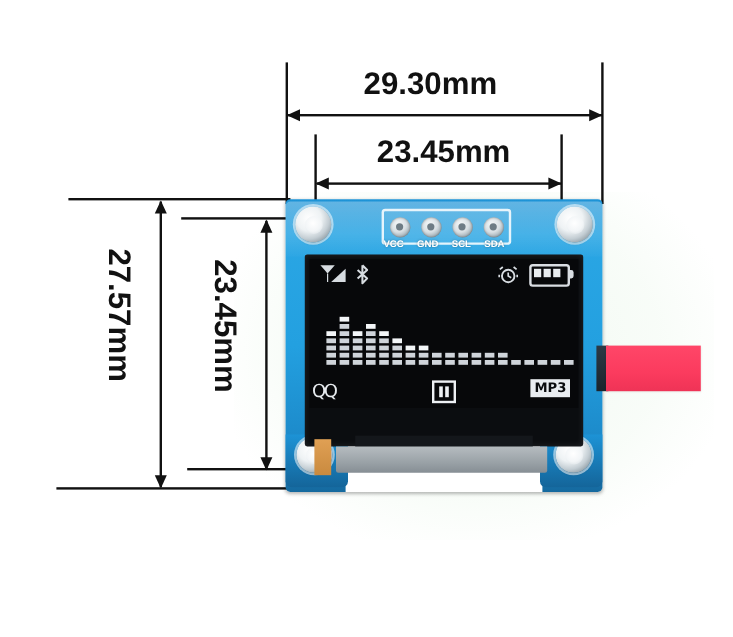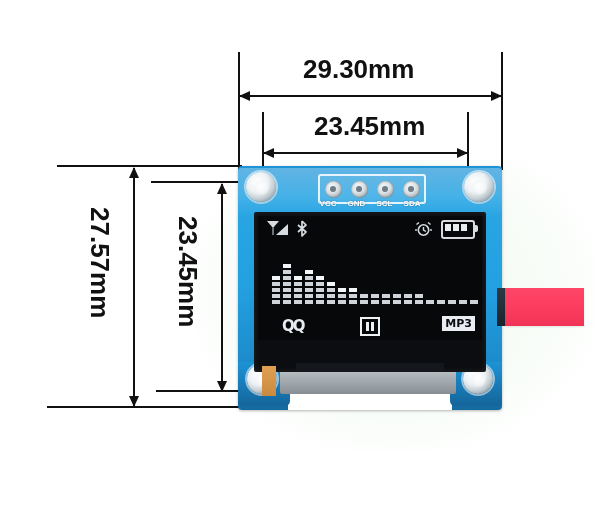--- a/index.html
+++ b/index.html
@@ -155,21 +155,21 @@
     font-size:16px;color:#e9edf1;letter-spacing:1px;white-space:nowrap;line-height:1;
   }
   .corner{position:absolute;width:7px;height:7px;border:2px solid #f2f5f8;}
   .c-tl{left:0;top:0;border-right:none;border-bottom:none;}
   .c-tr{right:0;top:0;border-left:none;border-bottom:none;}
   .c-bl{left:0;bottom:0;border-right:none;border-top:none;}
   .c-br{right:0;bottom:0;border-left:none;border-top:none;}
 
   
   .screen-bottom{position:absolute;left:0;bottom:3px;width:224px;height:22px;}
-  .qq-logo{position:absolute;left:24px;top:2px;font-size:15px;font-weight:700;color:#e7ebef;letter-spacing:-2px;font-family:"DejaVu Sans", sans-serif;}
+  .qq-logo{position:absolute;left:2px;top:2px;font-size:15px;font-weight:400;color:#e7ebef;letter-spacing:-2px;font-family:"DejaVu Sans", sans-serif;}
   .pause-btn{
     position:absolute;left:50%;top:2px;transform:translateX(-50%);
     width:16px;height:15px;border:2px solid #eef1f4;
     display:flex;align-items:center;justify-content:center;gap:2px;background:#07080a;
   }
   .pause-bar{width:3px;height:9px;background:#eef1f4;}
   .mp3-badge{
     position:absolute;right:7px;top:1px;background:#e9edf1;color:#0a0c0f;
     font-size:11px;font-weight:700;padding:1px 3px;letter-spacing:0px;
     font-family:"DejaVu Sans", sans-serif;

